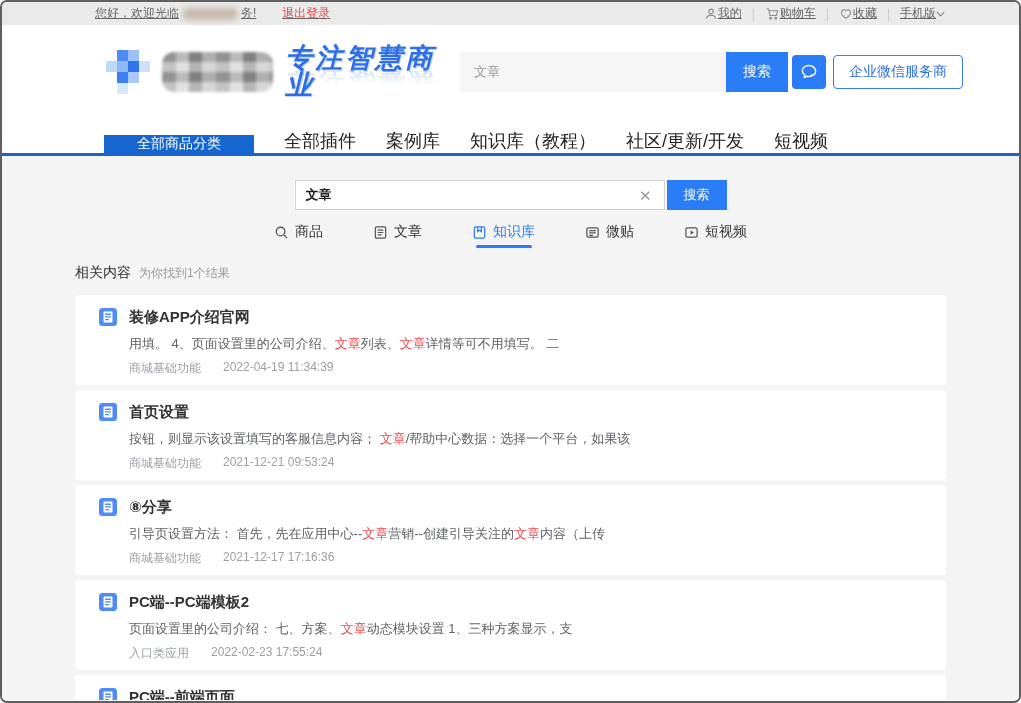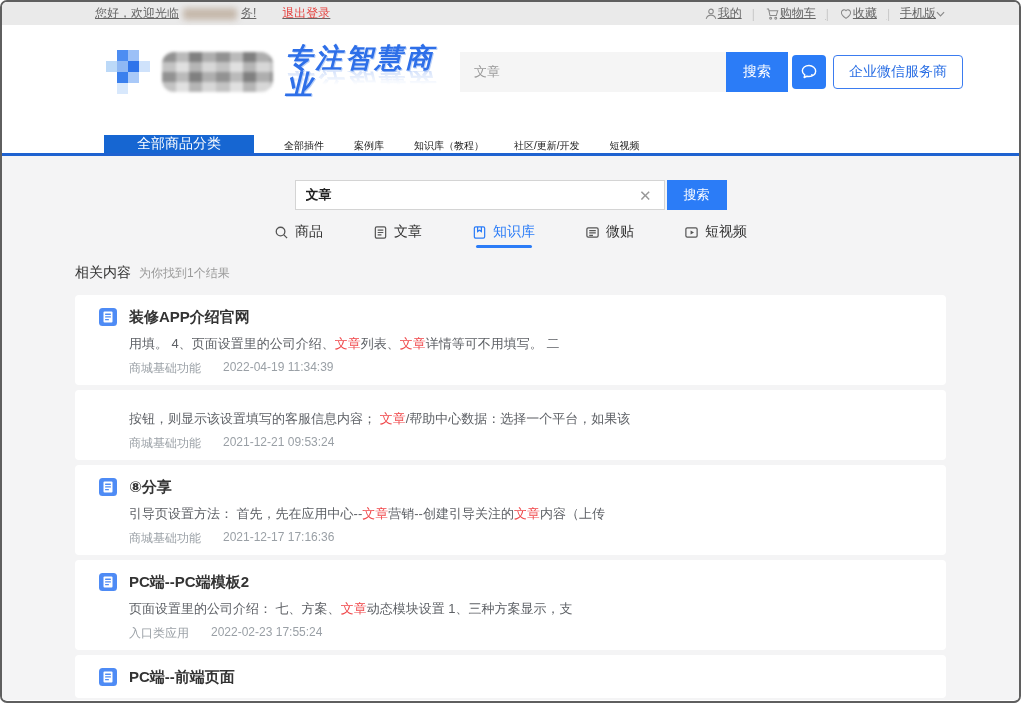--- a/index.html
+++ b/index.html
@@ -69,21 +69,21 @@
     margin-left:7px; border:1px solid #3b7cf0; color:#2b6fe4; border-radius:4px;
     font-size:14px; padding:7px 15px; white-space:nowrap;
   }
   
   .nav{ height:38px; display:flex; align-items:flex-end; padding-left:102px; border-bottom:3px solid #1e62d0; background:#fff; }
   .nav-cat{
     width:150px; background:#1666d2; color:#fff; font-size:14px;
     display:flex; align-items:center; justify-content:center; cursor:pointer; flex:none;
   }
   .nav-items{ display:flex; align-items:center; list-style:none; }
-  .nav-items li{ margin-left:30px; font-size:10px; color:#222; cursor:pointer; white-space:nowrap; }
+  .nav-items li{ margin-left:30px; font-size:18px; color:#222; cursor:pointer; white-space:nowrap; }
   
   .content{ background:#f4f4f5; height:544px; overflow:hidden; padding:24px 73px 0; }
   .search-row{ display:flex; justify-content:center; align-items:center; height:30px; }
   .big-input-wrap{
     width:370px; height:30px; background:#fff; border:1px solid #d4d4d4;
     display:flex; align-items:center; padding:0 10px;
   }
   .big-input{ flex:1; border:none; outline:none; font-size:13px; color:#222; font-weight:700; background:transparent; }
   .clear-x{ color:#999; font-size:15px; cursor:pointer; line-height:1; padding:0 2px; }
   .big-btn{
@@ -287,20 +287,32 @@
       <span class="card-title">装修APP介绍官网</span>
     </div>
     <div class="card-desc"><span>用填。 4、页面设置里的公司介绍、</span><span class="hl">文章</span><span>列表、</span><span class="hl">文章</span><span>详情等可不用填写。 二</span></div>
     <div class="card-meta">
       <span class="meta-cat">商城基础功能</span>
       <span class="meta-time">2022-04-19 11:34:39</span>
     </div>
   </div>
 
   <div class="card">
+    <div class="card-title-row">
+      <span class="doc-ic">
+        <svg width="18" height="18" viewBox="0 0 18 18">
+          <rect width="18" height="18" rx="3.5" fill="#4e8bf5"></rect>
+          <rect x="4.5" y="3.4" width="9" height="11.2" rx="1" fill="#fff"></rect>
+          <rect x="6" y="5.6" width="6" height="1.3" rx=".6" fill="#4e8bf5"></rect>
+          <rect x="6" y="8.3" width="6" height="1.3" rx=".6" fill="#4e8bf5"></rect>
+          <rect x="6" y="11" width="4" height="1.3" rx=".6" fill="#4e8bf5"></rect>
+        </svg>
+      </span>
+      <span class="card-title">首页设置</span>
+    </div>
     <div class="card-desc"><span>按钮，则显示该设置填写的客服信息内容； </span><span class="hl">文章</span><span>/帮助中心数据：选择一个平台，如果该</span></div>
     <div class="card-meta">
       <span class="meta-cat">商城基础功能</span>
       <span class="meta-time">2021-12-21 09:53:24</span>
     </div>
   </div>
 
   <div class="card">
     <div class="card-title-row">
       <span class="doc-ic">

